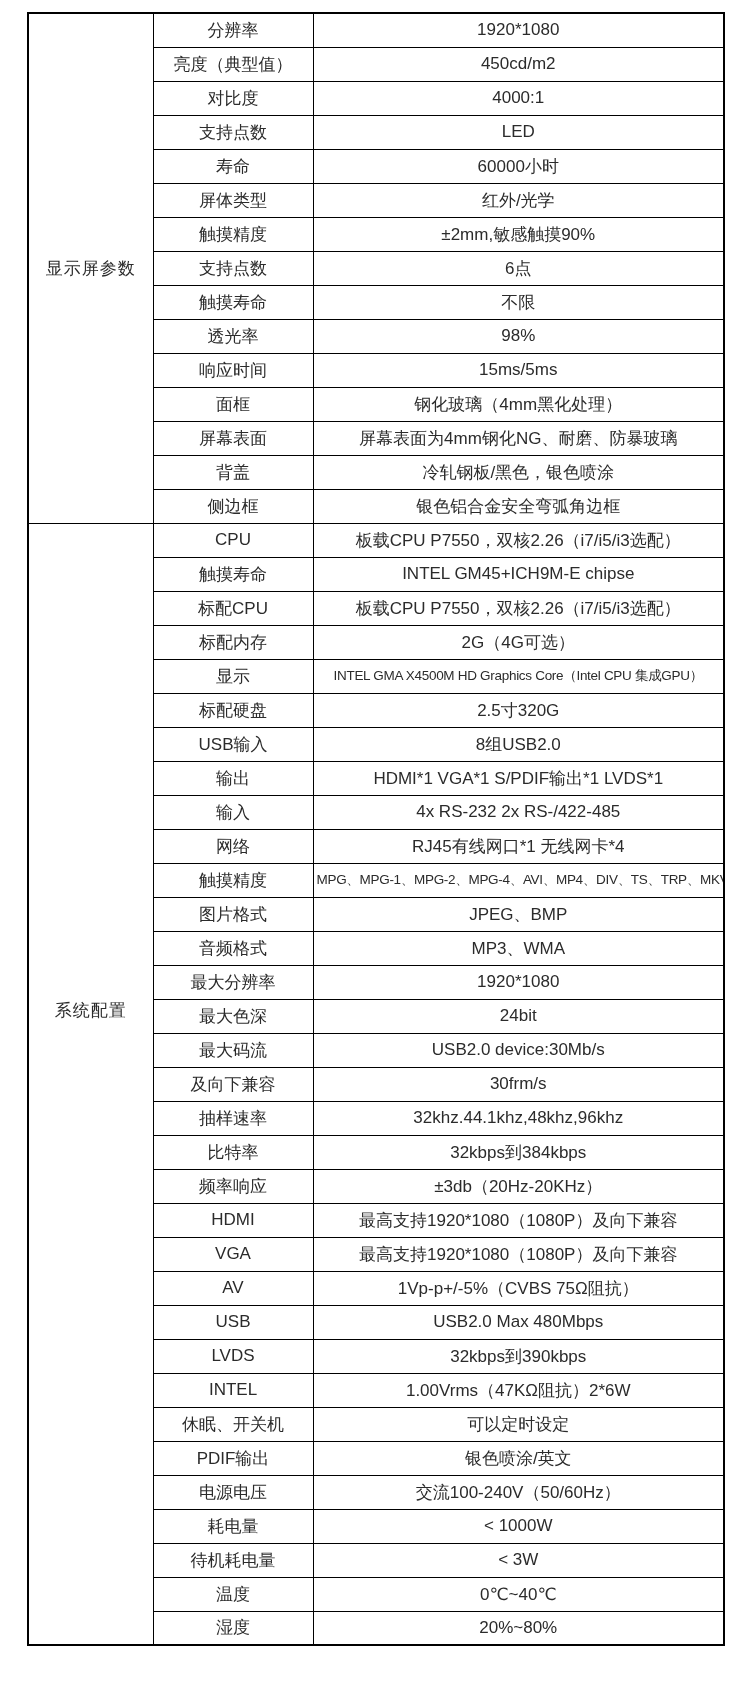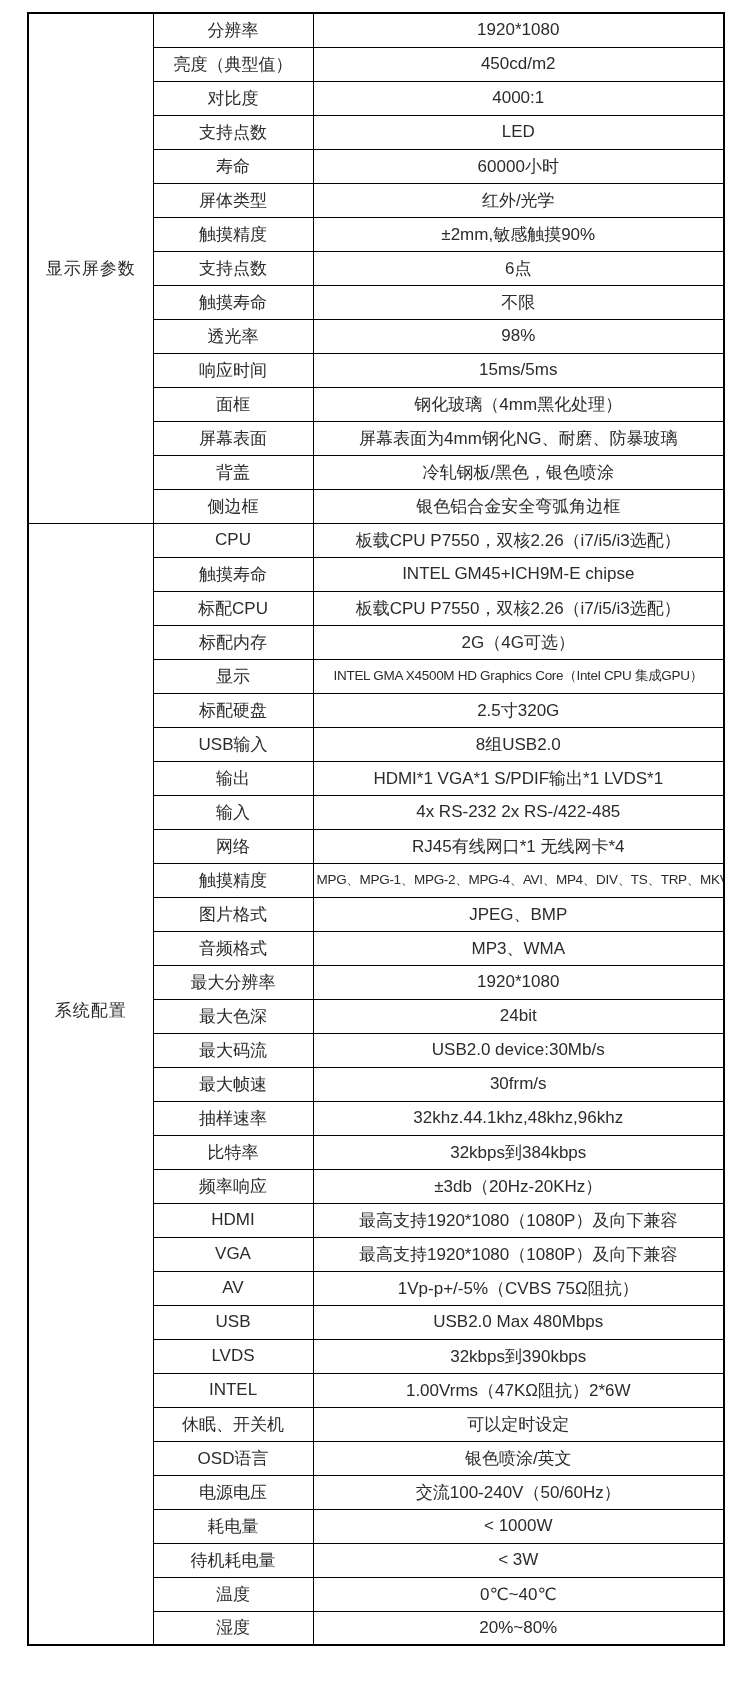--- a/index.html
+++ b/index.html
@@ -188,21 +188,21 @@
         </tr>
         <tr>
           <td class="param">最大色深</td>
           <td class="value">24bit</td>
         </tr>
         <tr>
           <td class="param">最大码流</td>
           <td class="value">USB2.0 device:30Mb/s</td>
         </tr>
         <tr>
-          <td class="param">最大帧速</td>
+          <td class="param">及向下兼容</td>
           <td class="value">30frm/s</td>
         </tr>
         <tr>
           <td class="param">抽样速率</td>
           <td class="value">32khz.44.1khz,48khz,96khz</td>
         </tr>
         <tr>
           <td class="param">比特率</td>
           <td class="value">32kbps到384kbps</td>
         </tr>
@@ -232,21 +232,21 @@
         </tr>
         <tr>
           <td class="param">INTEL</td>
           <td class="value">1.00Vrms（47KΩ阻抗）2*6W</td>
         </tr>
         <tr>
           <td class="param">休眠、开关机</td>
           <td class="value">可以定时设定</td>
         </tr>
         <tr>
-          <td class="param">OSD语言</td>
+          <td class="param">PDIF输出</td>
           <td class="value">银色喷涂/英文</td>
         </tr>
         <tr>
           <td class="param">电源电压</td>
           <td class="value">交流100-240V（50/60Hz）</td>
         </tr>
         <tr>
           <td class="param">耗电量</td>
           <td class="value">&lt; 1000W</td>
         </tr>

